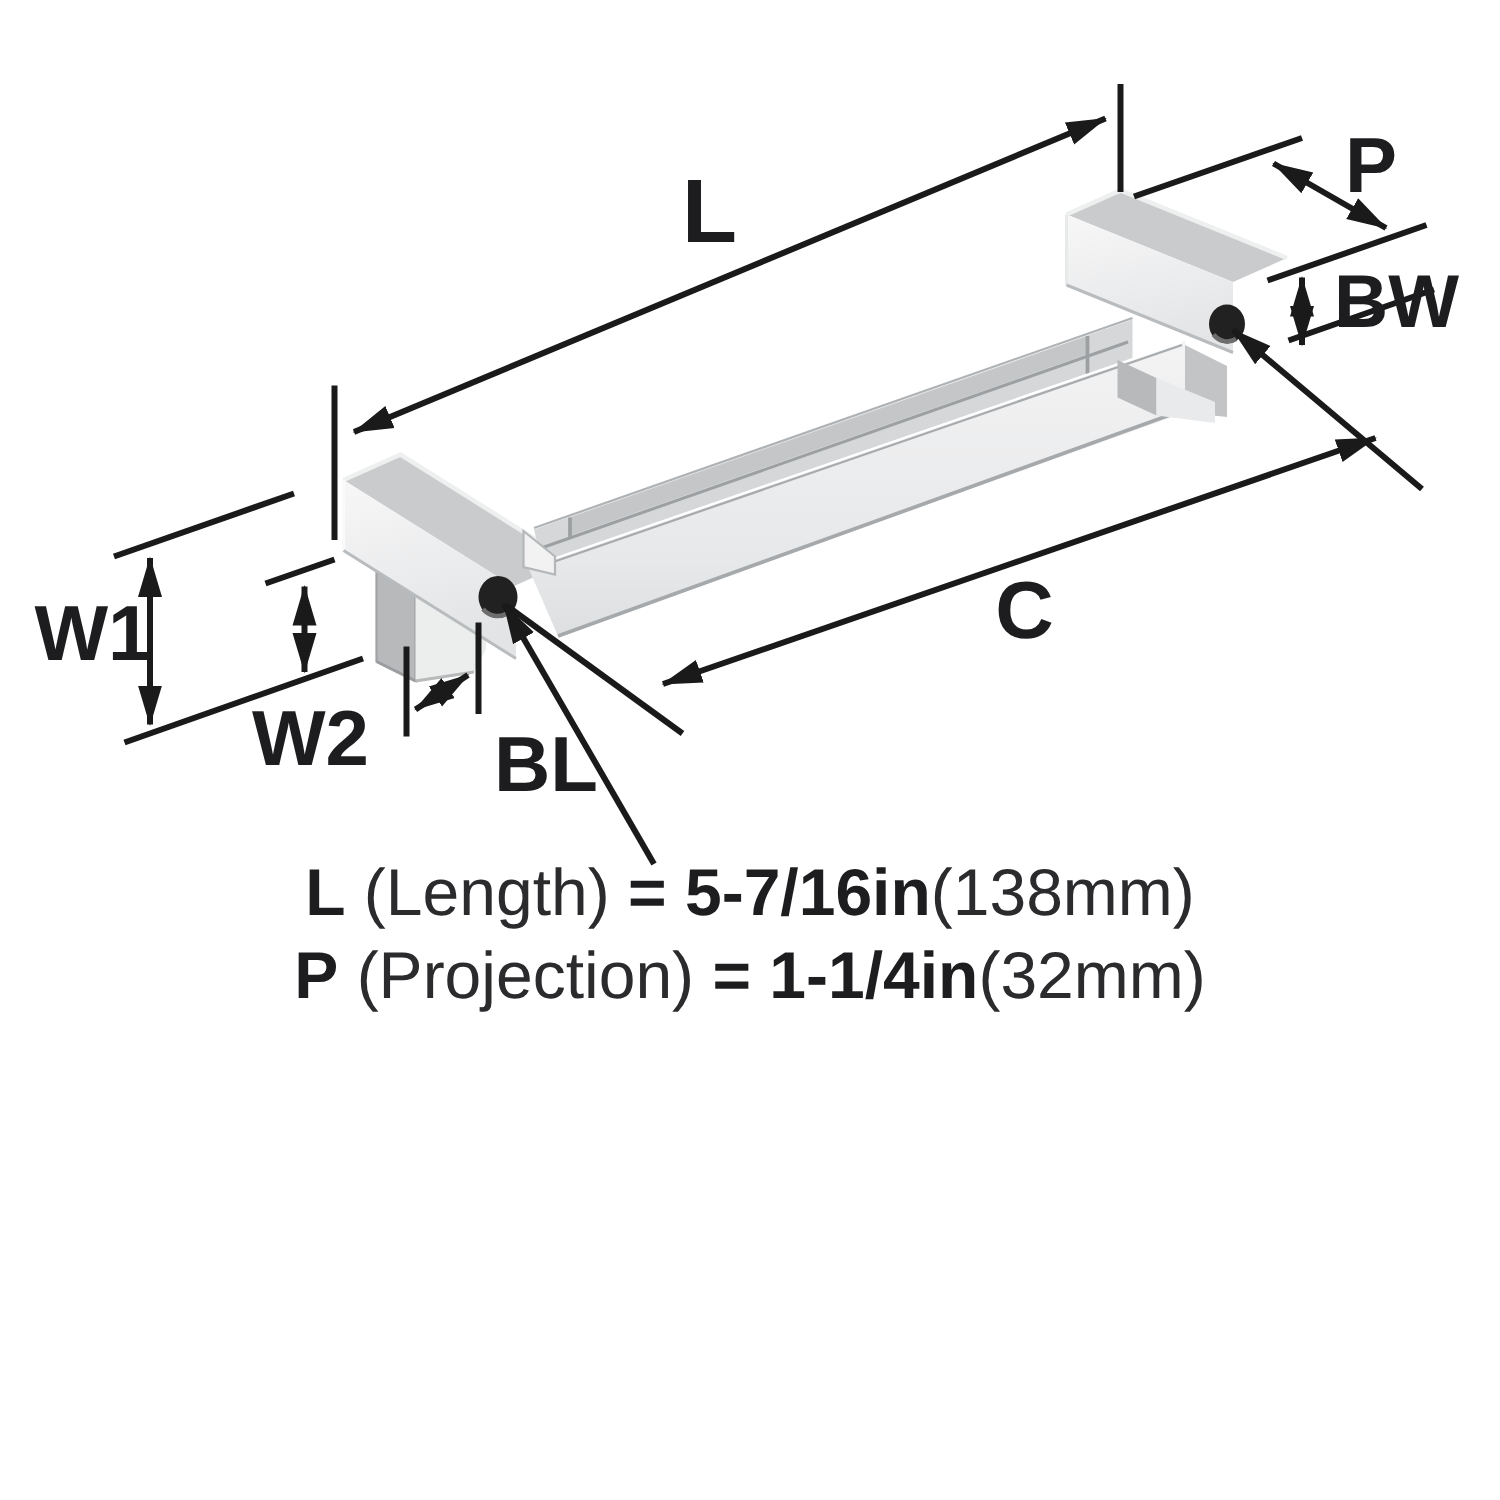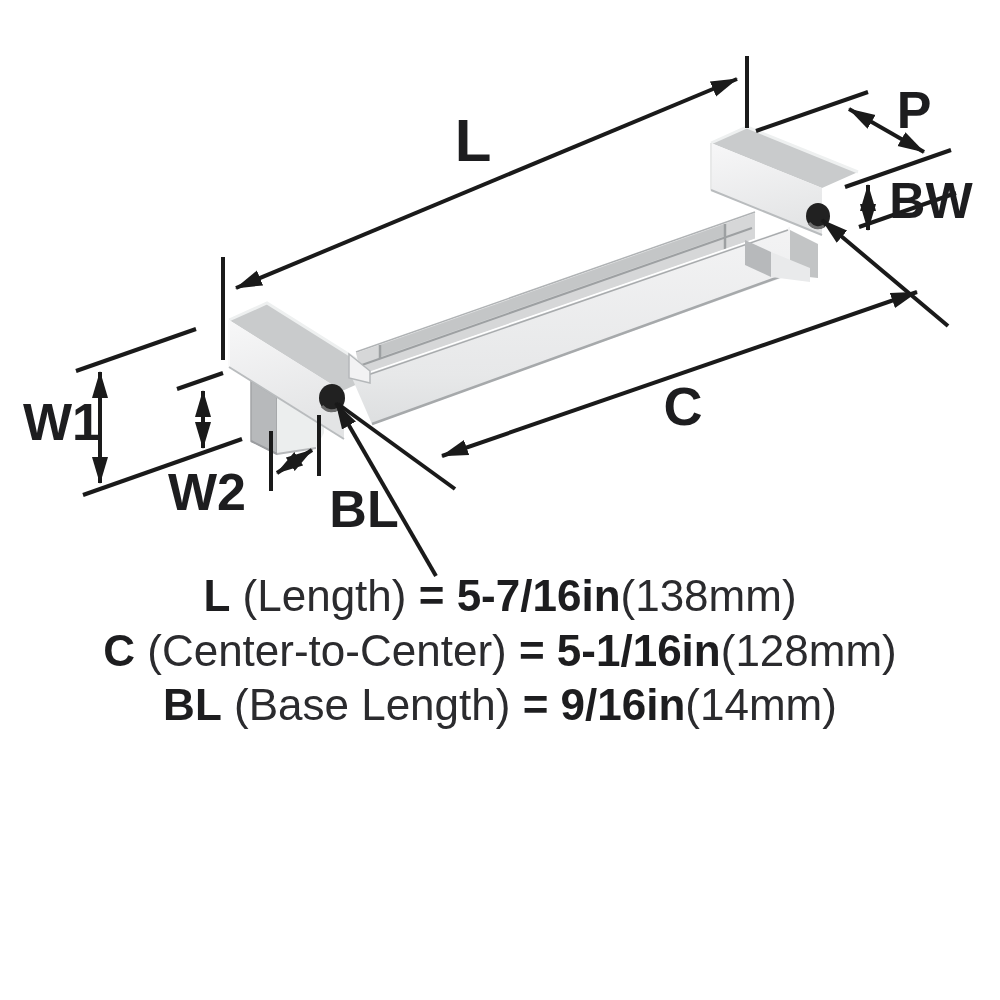--- a/index.html
+++ b/index.html
@@ -134,25 +134,19 @@
   </svg>
 
   <div class="specs">
     <div class="spec-row">
       <span class="b">L</span>
       <span class="r">(Length)</span>
       <span class="b">=</span>
       <span class="b">5-7/16in</span><span class="r">(138mm)</span>
     </div>
     <div class="spec-row">
-      <span class="b">C</span>
-      <span class="r">(Center-to-Center)</span>
+      <span class="b">P</span>
+      <span class="r">(Projection)</span>
       <span class="b">=</span>
-      <span class="b">5-1/16in</span><span class="r">(128mm)</span>
-    </div>
-    <div class="spec-row">
-      <span class="b">BL</span>
-      <span class="r">(Base Length)</span>
-      <span class="b">=</span>
-      <span class="b">9/16in</span><span class="r">(14mm)</span>
+      <span class="b">1-1/4in</span><span class="r">(32mm)</span>
     </div>
   </div>
 </div>
 
 </body></html>

